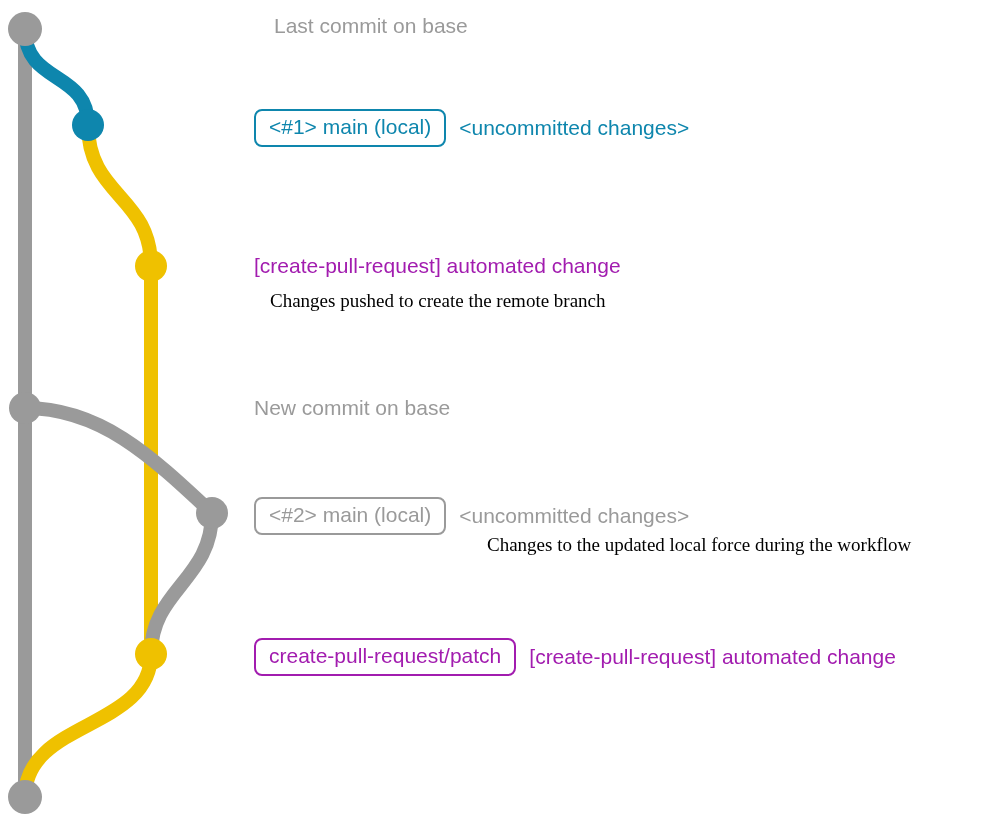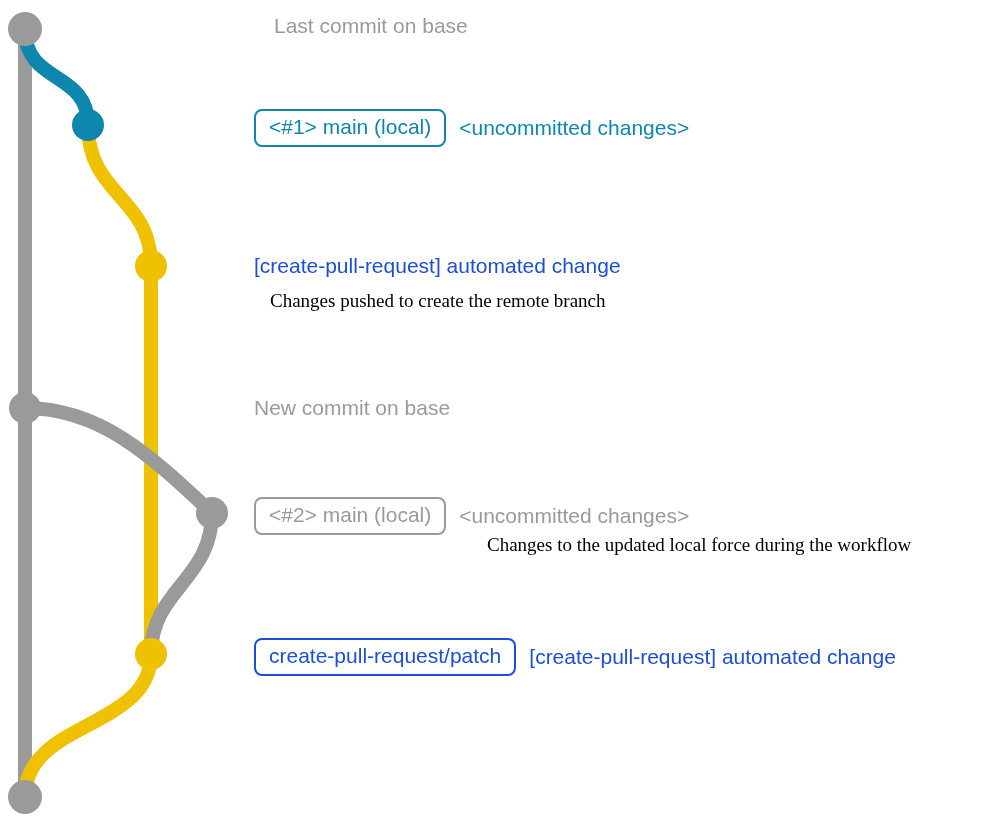--- a/index.html
+++ b/index.html
@@ -65,21 +65,21 @@
   }
   .detail {
     position: absolute;
     font-family: "Liberation Serif", serif;
     font-size: 19px;
     line-height: 22px;
     color: #000000;
     white-space: nowrap;
   }
   .c-blue   { color: #0E86AD; }
-  .c-yellow { color: #1d4ed8; }
+  .c-yellow { color: #a21caf; }
   .c-gray   { color: #9A9A9A; }
 </style>
 </head>
 <body>
 
 <div id="diagram-root">
 
   <svg id="graph-svg" viewBox="0 0 981 827">
 
     <path d="M 25 29 L 25 797" stroke="#9A9A9A" stroke-width="14" fill="none" stroke-linecap="round"></path>

